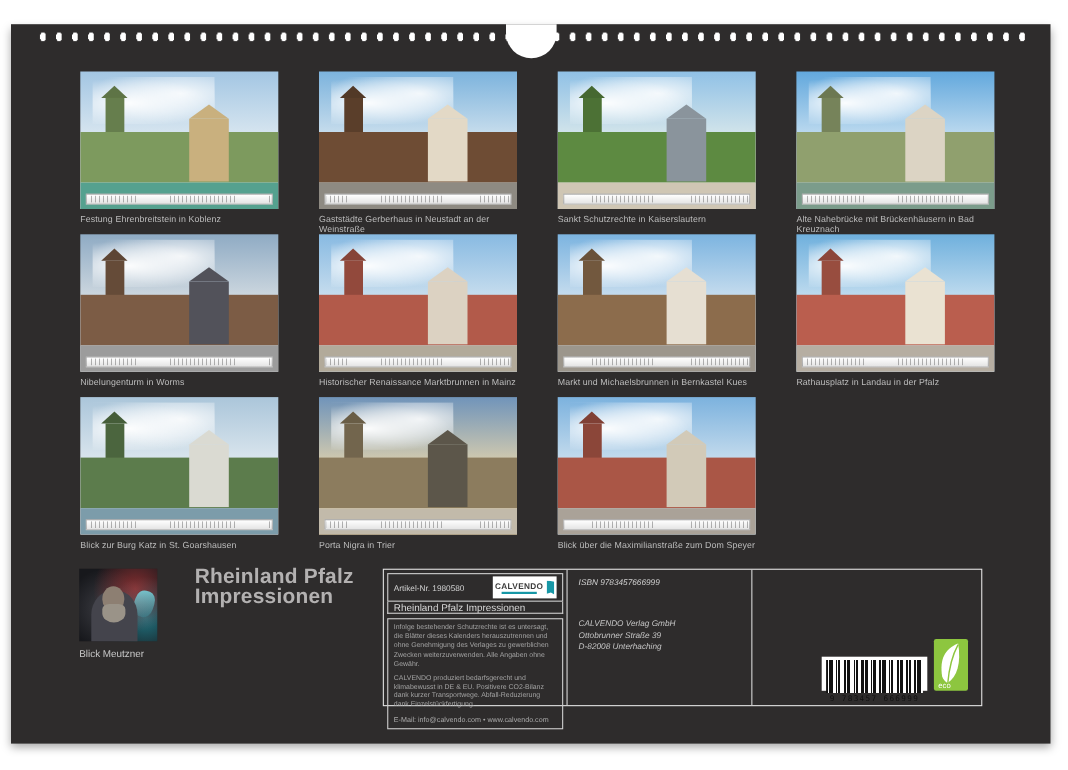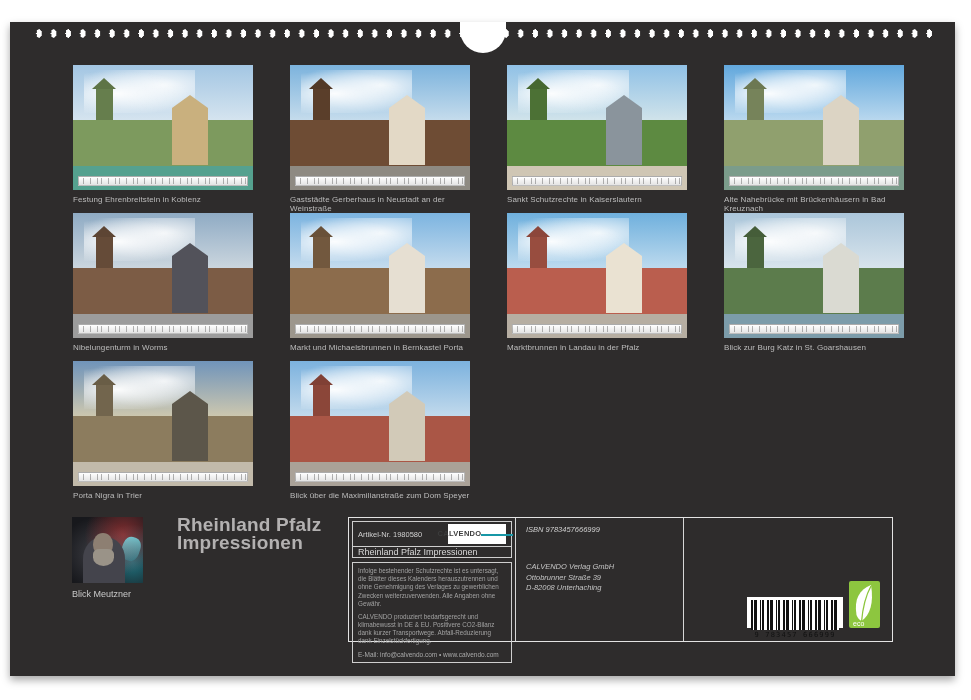--- a/index.html
+++ b/index.html
@@ -69,21 +69,21 @@
     padding:3px;display:flex;flex-direction:column;}
   .colB{width:168px;border-right:1px solid #d6d6d6;box-sizing:border-box;
     padding:7px 10px;font-style:italic;}
   .colC{flex:1;position:relative;}
 
   .artikel-row{border:1px solid #cfcfcf;height:26px;display:flex;align-items:center;
     justify-content:space-between;padding:12px 5px;box-sizing:border-box;}
   .artikel-label{font-size:7.5px;color:#d0d0d0;}
   .cal-logo{width:58px;height:20px;background:#fff;display:flex;align-items:center;
     justify-content:center;gap:3px;padding:0 2px;box-sizing:border-box;}
-  .cal-text{display:flex;flex-direction:row;align-items:center;}
+  .cal-text{display:flex;flex-direction:column;align-items:center;}
   .cal-word{font-size:7.5px;font-weight:bold;color:#3c3c3c;letter-spacing:.3px;line-height:1;}
   .cal-tag{width:32px;height:2px;background:#1797a6;margin-top:1.5px;}
   .cal-glyph{width:9px;height:13px;background:#1797a6;
     clip-path:polygon(0 0,100% 10%,100% 100%,55% 86%,0 94%);}
   .title-row{border:1px solid #cfcfcf;border-top:none;height:23px;display:flex;
     align-items:center;padding:0 5px;box-sizing:border-box;
     font-size:9px;color:#d8d8d8;}
   .legal-box{border:1px solid #cfcfcf;flex:1;margin-top:4px;padding:4px 5px;
     box-sizing:border-box;display:flex;flex-direction:column;}
   .legal{font-size:6.3px;line-height:1.3;color:#a2a2a2;margin:0 0 5px 0;}
@@ -176,47 +176,60 @@
       <div class="tower"></div>
       <div class="hband"></div>
       <div class="gable"></div>
       <div class="bldg"></div>
       <div class="ground"></div>
       <div class="calstrip"></div>
     </div>
     <div class="caption">Nibelungenturm in Worms</div>
   </div>
 
+  <div class="cell">
+    <div class="thumb" style="--sky1: #88bae2; --sky2: #deeaf2; --mid: #b25a4a; --accent: #dcd2c2; --ground: #b2aa9a;">
+      <div class="cloud"></div>
+      <div class="tower-roof"></div>
+      <div class="tower"></div>
+      <div class="hband"></div>
+      <div class="gable"></div>
+      <div class="bldg"></div>
+      <div class="ground"></div>
+      <div class="calstrip"></div>
+    </div>
+    <div class="caption">Historischer Renaissance Marktbrunnen in Mainz</div>
+  </div>
 
   <div class="cell">
     <div class="thumb" style="--sky1: #7cb4e0; --sky2: #e1ebf3; --mid: #8c6c4c; --accent: #e6dfd2; --ground: #9c968c;">
       <div class="cloud"></div>
       <div class="tower-roof"></div>
       <div class="tower"></div>
       <div class="hband"></div>
       <div class="gable"></div>
       <div class="bldg"></div>
       <div class="ground"></div>
       <div class="calstrip"></div>
     </div>
-    <div class="caption">Markt und Michaelsbrunnen in Bernkastel Porta</div>
+    <div class="caption">Markt und Michaelsbrunnen in Bernkastel Kues</div>
   </div>
 
   <div class="cell">
     <div class="thumb" style="--sky1: #6fb0dd; --sky2: #dcebf5; --mid: #ba5e4e; --accent: #eae2d2; --ground: #b6aea2;">
       <div class="cloud"></div>
       <div class="tower-roof"></div>
       <div class="tower"></div>
       <div class="hband"></div>
       <div class="gable"></div>
       <div class="bldg"></div>
       <div class="ground"></div>
       <div class="calstrip"></div>
     </div>
-    <div class="caption">Marktbrunnen in Landau in der Pfalz</div>
+    <div class="caption">Rathausplatz in Landau in der Pfalz</div>
   </div>
 
   <div class="cell">
     <div class="thumb" style="--sky1: #abc6da; --sky2: #eaf0f4; --mid: #5c7c4c; --accent: #dadad2; --ground: #7c9caa;">
       <div class="cloud"></div>
       <div class="tower-roof"></div>
       <div class="tower"></div>
       <div class="hband"></div>
       <div class="gable"></div>
       <div class="bldg"></div>

